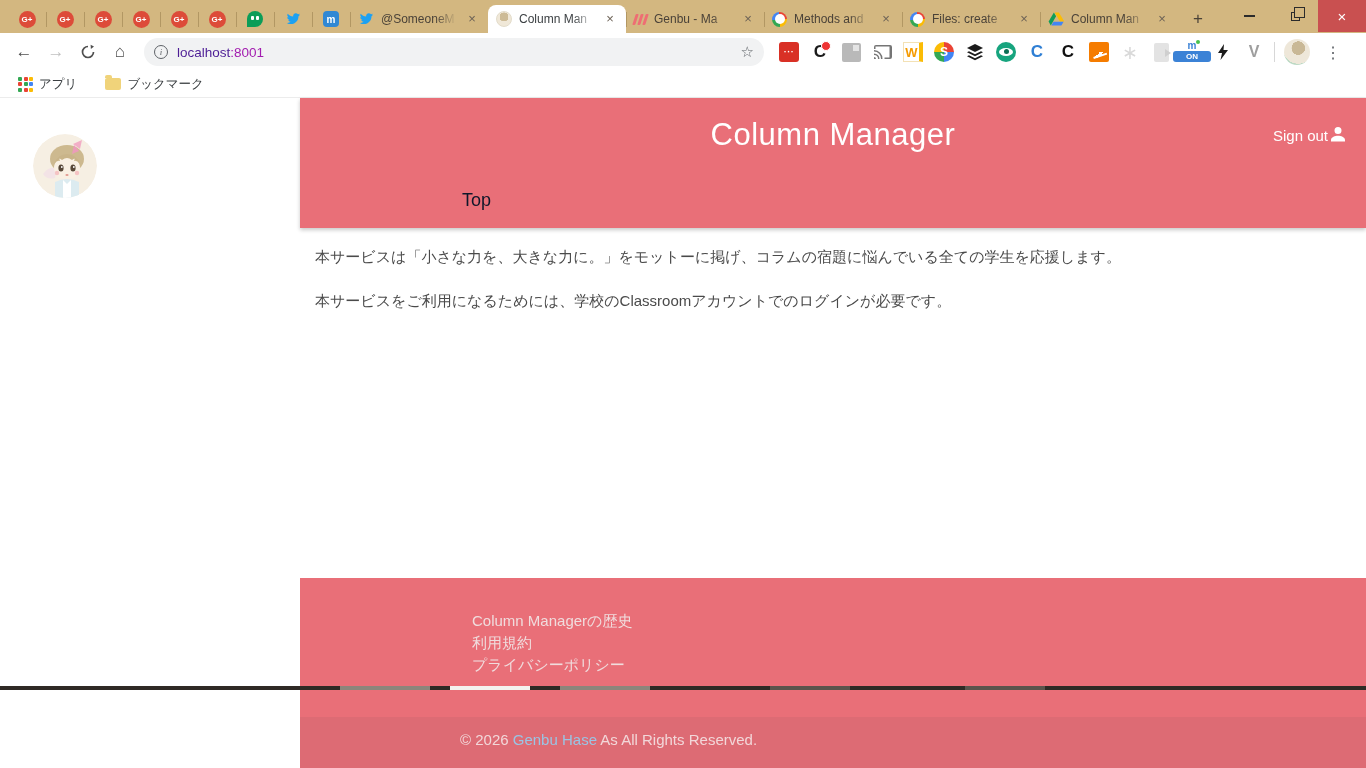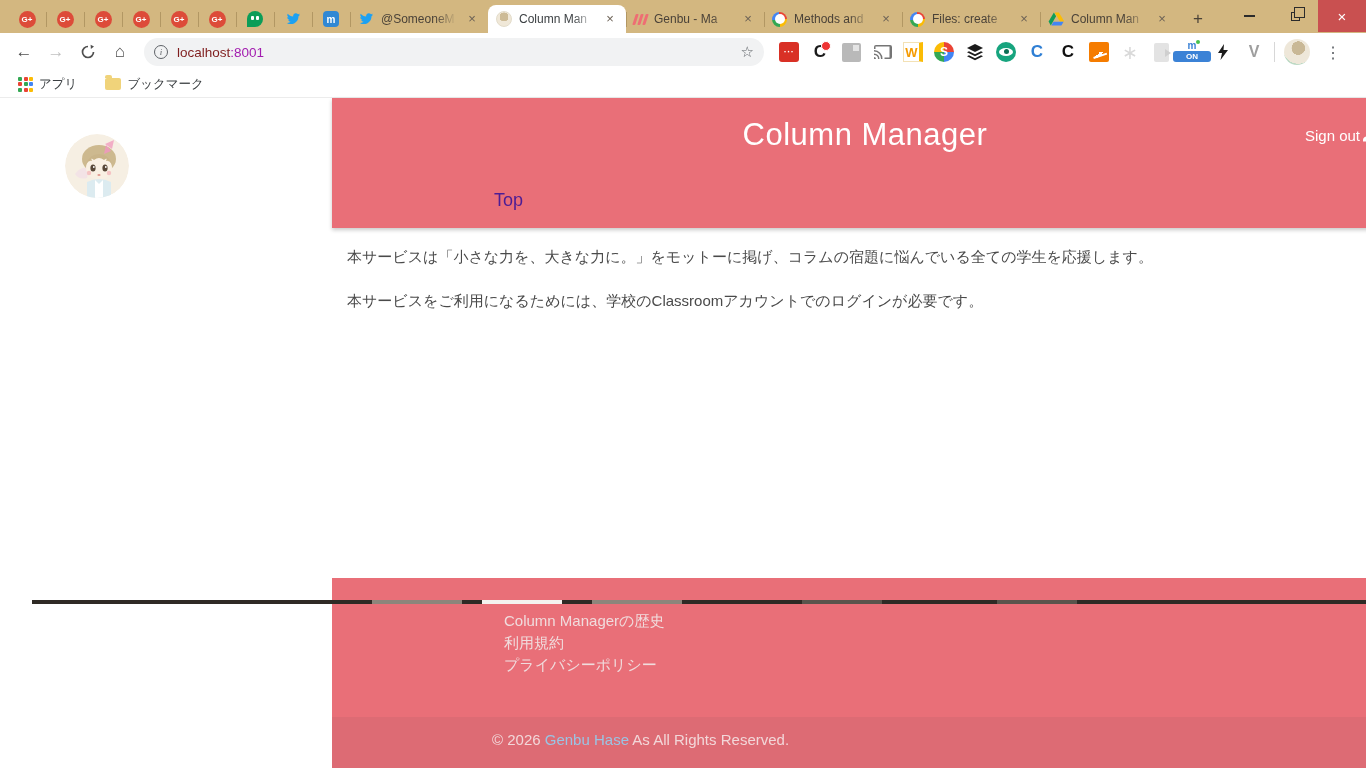--- a/index.html
+++ b/index.html
@@ -50,21 +50,21 @@
   
   .toolbar { height:38px; background:#fff; display:flex; align-items:center; padding:0 8px; }
   .nav-ic { width:28px; height:28px; display:flex; align-items:center; justify-content:center;
     font-size:17px; color:#4f4f4f; border-radius:50%; cursor:pointer; margin:0 2px; }
   .nav-ic.disabled { color:#c0c0c0; }
   .omnibox { flex:0 0 620px; height:28px; margin:0 10px 0 8px; background:#f1f2f3; border-radius:14px;
     display:flex; align-items:center; padding:0 10px; }
   .info-ic { width:14px; height:14px; border:1.2px solid #5f6368; border-radius:50%; color:#5f6368;
     font-size:9px; display:flex; align-items:center; justify-content:center; font-family:"Liberation Serif",serif; font-style:italic; }
   .url { margin-left:9px; font-size:13.5px; flex:1; }
-  .url .host { color:#7f1d1d; }
+  .url .host { color:#4c1d95; }
   .url .port { color:#a21caf; }
   .star { font-size:15px; color:#5f6368; cursor:pointer; }
   .ext-row { display:flex; align-items:center; gap:9px; margin-left:4px; }
   .ext { width:22px; height:22px; display:flex; align-items:center; justify-content:center; cursor:pointer; position:relative; }
   .ext-dots { background:#d93025; border-radius:3px; color:#fff; font-size:9px; font-weight:bold; letter-spacing:0.5px; width:20px; height:20px; display:flex; align-items:center; justify-content:center;}
   .ext-cblack { color:#1b1b1b; font-weight:bold; font-size:17px; }
   .ext-cblack::after { content:""; position:absolute; right:0; top:0; width:8px; height:8px; background:#e33; border-radius:50%; border:1.5px solid #fff; }
   .ext-photos { width:19px; height:19px; background:#b9b9b9; border-radius:2px; position:relative; }
   .ext-photos::before { content:""; position:absolute; right:2px; top:2px; width:6px; height:6px; background:#e4e4e4; }
   .ext-w { width:20px; height:20px; background:#fff; border:1px solid #f3e1b5; color:#f59b00;
@@ -105,33 +105,33 @@
   .apps-grid i { width:4px; height:4px; border-radius:1px; }
   .apps-grid i:nth-child(1){background:#34a853}.apps-grid i:nth-child(2){background:#ea4335}
   .apps-grid i:nth-child(3){background:#fbbc05}.apps-grid i:nth-child(4){background:#ea4335}
   .apps-grid i:nth-child(5){background:#34a853}.apps-grid i:nth-child(6){background:#4285f4}
   .apps-grid i:nth-child(7){background:#34a853}.apps-grid i:nth-child(8){background:#ea4335}
   .apps-grid i:nth-child(9){background:#fbbc05}
   .folder-ic { width:16px; height:12px; background:#f0d37a; border-radius:2px; position:relative; }
   .folder-ic::before { content:""; position:absolute; left:0; top:-3px; width:7px; height:3px; background:#f0d37a; border-radius:2px 2px 0 0; }
 
   
-  .viewport { position:relative; height:506px; background:#fff;margin-left:32px; }
+  .viewport { position:relative; height:592px; background:#fff; }
   .sidebar { position:absolute; left:0; top:0; width:300px; height:100%; background:#fff; }
   .avatar-big { position:absolute; left:33px; top:36px; width:64px; height:64px; border-radius:50%; overflow:hidden; }
   .main { position:absolute; left:300px; top:0; width:1066px; height:100%; }
 
   .app-header { height:130px; background:#e96f78; color:#fff; position:relative;
     box-shadow:0 2px 4px rgba(0,0,0,0.22); z-index:2; }
   .brand-row { height:74px; position:relative; display:flex; align-items:center; justify-content:center; }
   .brand-title { font-size:31px; font-weight:400; letter-spacing:0.5px; }
   .signout-wrap { position:absolute; right:18px; top:26px; display:flex; align-items:flex-end; gap:0; }
   .signout-label { font-size:15px; cursor:pointer; }
   .nav-row { height:56px; display:flex; align-items:center; padding-left:160px; }
-  .nav-link { font-size:18px; color:#4c1d95; cursor:pointer; padding:4px 2px; }
+  .nav-link { font-size:18px; color:#0f172a; cursor:pointer; padding:4px 2px; }
 
   .content { height:350px; background:#fff; padding:18px 16px 0 15px; }
   .content p { font-size:15px; line-height:22px; color:#4a4a4a; min-height:22px; white-space:pre-wrap; }
 
   .page-footer { height:139px; background:#e96f78; padding:32px 0 0 172px; }
   .page-footer a { display:block; font-size:15px; line-height:22px; color:#f0dcdd; text-decoration:none; cursor:pointer; }
   .footer-copyright { height:51px; background:#dd6b74; padding:14px 0 0 160px;
     font-size:15px; color:#f2d7d9; }
   .footer-copyright a { color:#9ac4e4; text-decoration:none; cursor:pointer; }
 

